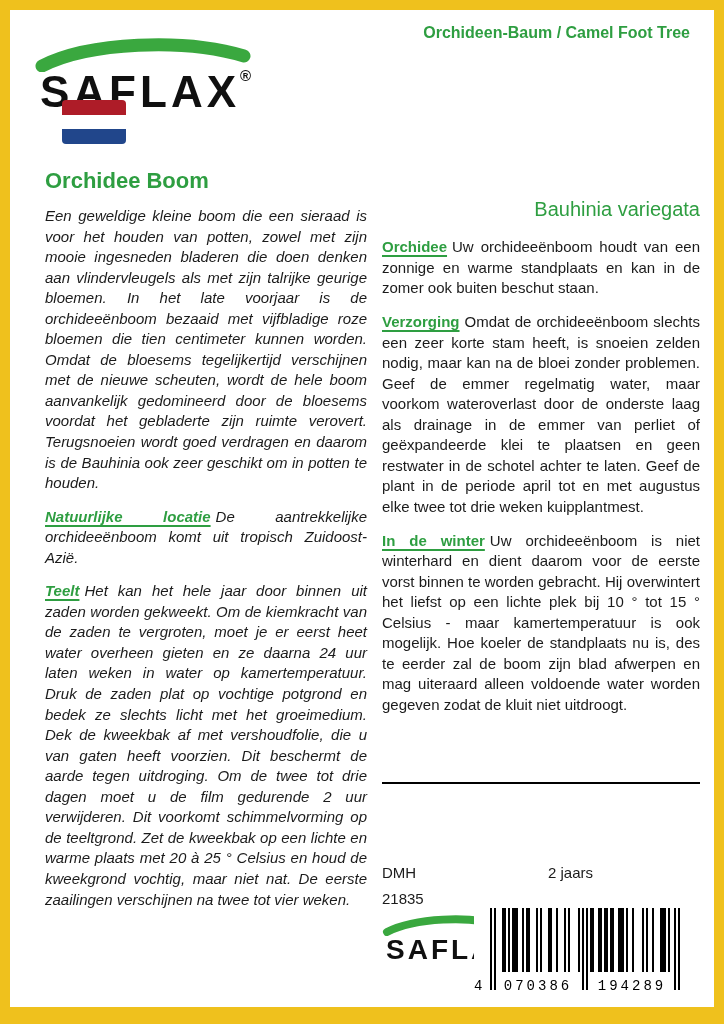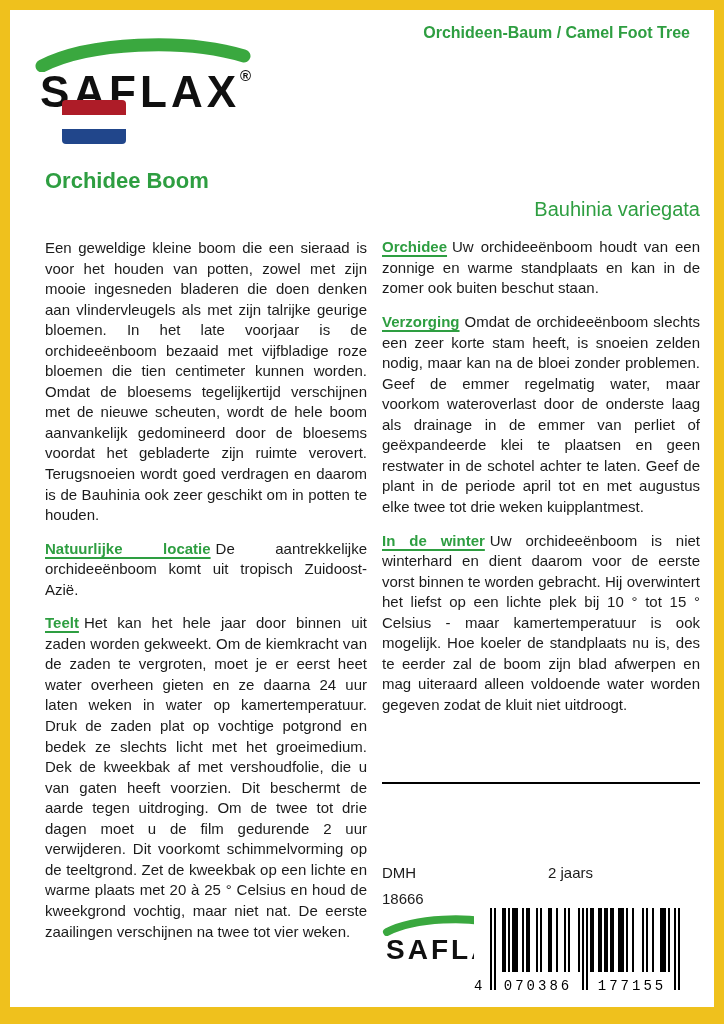--- a/index.html
+++ b/index.html
@@ -46,21 +46,21 @@
   .left-title{
     position:absolute;left:35px;top:158px;
     color:var(--green);font-size:22px;font-weight:bold;
   }
   .variety{
     color:var(--green);font-size:20px;font-weight:normal;
     text-align:right;margin-bottom:14px;
   }
   
   .col{position:absolute;font-size:15px;line-height:1.37;text-align:justify;}
-  .col-left{left:35px;top:228px;width:322px;}
+  .col-left{left:35px;top:196px;width:322px;font-style:italic;}
   .col-right{left:372px;top:186px;width:318px;}
   .para{margin-bottom:13px;}
   .sect-h{
     color:var(--green);font-weight:bold;
     text-decoration:underline;
     text-decoration-thickness:1.5px;
     text-underline-offset:3px;
     margin-right:5px;
   }
   
@@ -137,21 +137,21 @@
   </div>
 
   <div class="divider"></div>
 
   <div class="details">
     <div class="detail-row">
       <span class="detail-label">DMH</span>
       <span class="detail-value">2 jaars</span>
     </div>
     <div class="detail-row">
-      <span class="detail-value">18666</span>
+      <span class="detail-value">21835</span>
     </div>
   </div>
 
   <div class="brand-bottom">
     <span class="brand-wrap">
       <svg class="brush-bottom" width="128" height="22" viewBox="0 0 128 22">
         <path d="M5,18 C32,4 88,1 123,12" fill="none" stroke="#3aa83f" stroke-width="8" stroke-linecap="round"></path>
       </svg>
       <span class="brand-text-sm">SAFLAX</span>
     </span>
@@ -250,16 +250,16 @@
         <div style="height: 64px; background: transparent;"></div>
         <div style="height: 64px; background: rgb(0, 0, 0);"></div>
         <div style="height: 64px; background: transparent;"></div>
         <div style="height: 64px; background: transparent;"></div>
         <div style="height: 82px; background: rgb(0, 0, 0);"></div>
         <div style="height: 82px; background: transparent;"></div>
         <div style="height: 82px; background: rgb(0, 0, 0);"></div>
       </div>
     <div class="bc-digit bc-first">4</div>
     <div class="bc-digit bc-g1">070386</div>
-    <div class="bc-digit bc-g2">177155</div>
+    <div class="bc-digit bc-g2">194289</div>
   </div>
 
 </div>
 
 </body></html>

